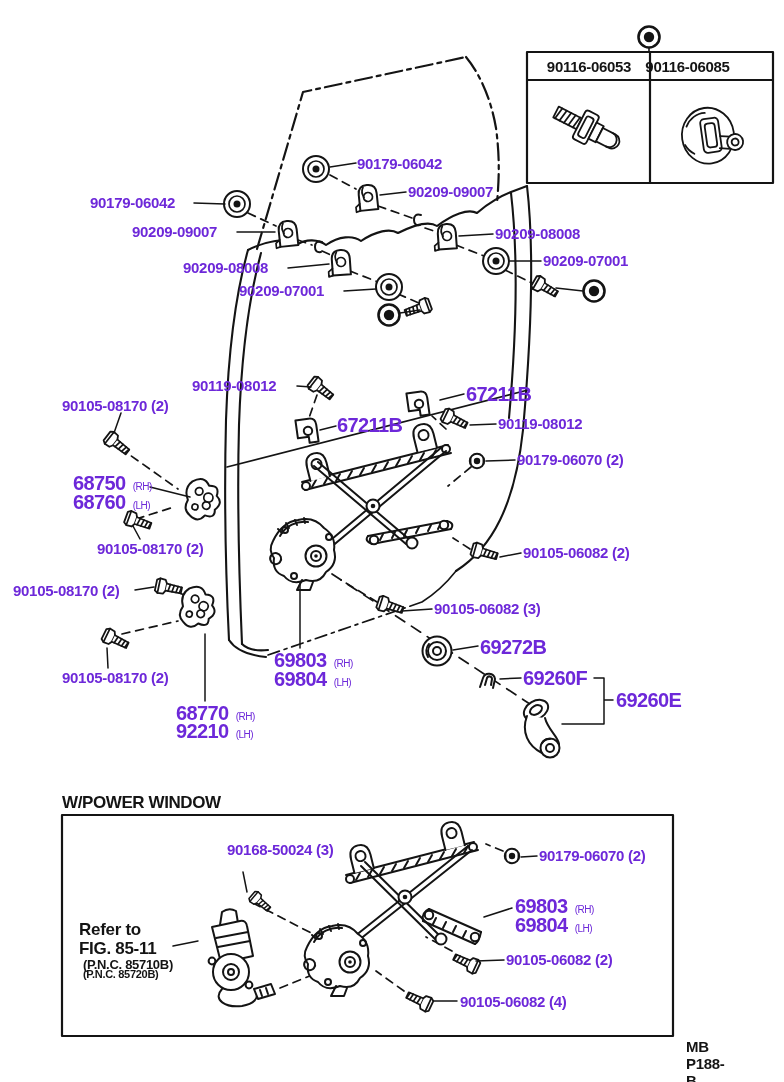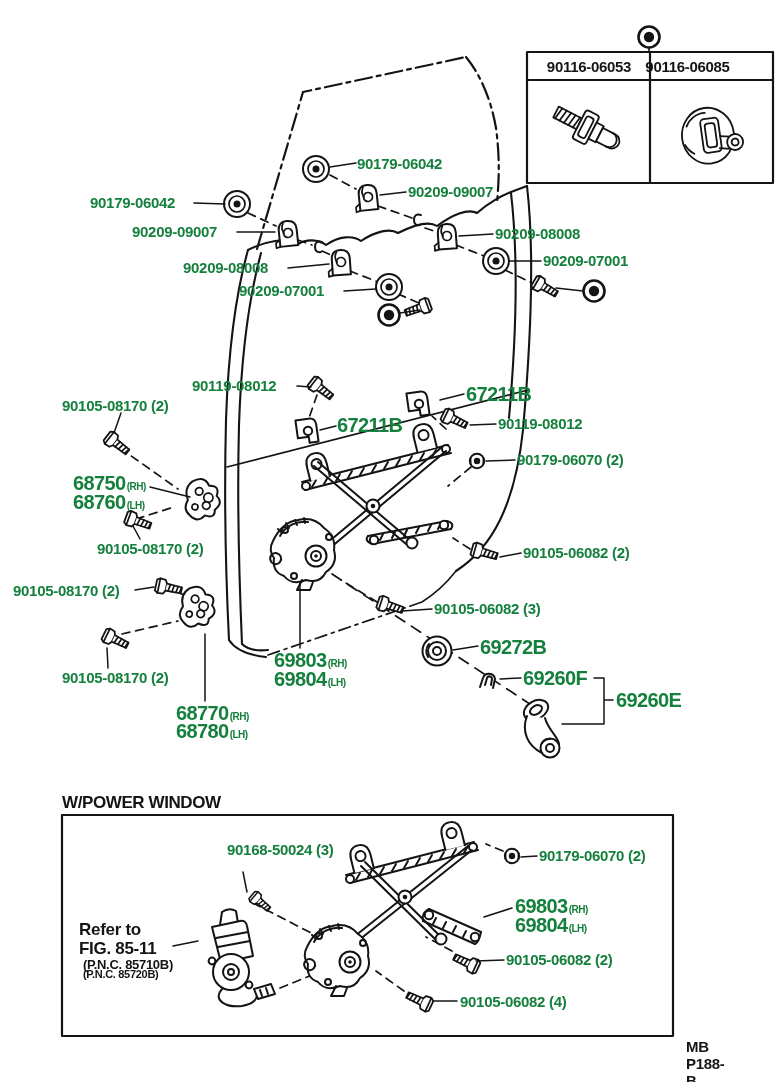--- a/index.html
+++ b/index.html
@@ -1,23 +1,23 @@
 <!DOCTYPE html>
 <html><head>
 <meta charset="utf-8">
 <style>
   html,body{margin:0;padding:0;background:#fff;}
   .stage{position:relative;width:784px;height:1082px;background:#ffffff;overflow:hidden;
          font-family:"Liberation Sans",sans-serif;color:#141414;}
   svg.art{position:absolute;left:0;top:0;z-index:1;}
   .overlay{position:absolute;left:0;top:0;width:636px;height:1082px;z-index:2;}
   .callout{position:absolute;font-weight:700;font-size:15px;line-height:1;
-           letter-spacing:-0.3px;white-space:nowrap;color:#15803d;}
+           letter-spacing:-0.3px;white-space:nowrap;color:#6d28d9;}
   .callout.lg{font-size:20px;letter-spacing:-0.6px;}
-  .callout .side{font-size:10px;font-weight:700;margin-left:1px;letter-spacing:-0.5px;}
+  .callout .side{font-size:10px;font-weight:400;margin-left:7px;letter-spacing:-0.5px;}
   .legend-header{position:absolute;font-weight:700;font-size:15px;line-height:1;
                  text-align:center;letter-spacing:-0.3px;}
   .pw-title{position:absolute;left:62px;top:793px;font-weight:700;font-size:17px;
             letter-spacing:-0.4px;}
   .refer-line{position:absolute;font-weight:700;line-height:1;letter-spacing:-0.3px;}
   .refer-0{left:79px;top:921px;font-size:17px;}
   .refer-1{left:79px;top:940px;font-size:17px;}
   .refer-2{left:83px;top:958px;font-size:13px;}
   .refer-3{left:83px;top:969px;font-size:11px;}
   .plate-code{position:absolute;left:686px;top:1038px;font-weight:700;font-size:15px;
@@ -365,21 +365,21 @@
         <div class="callout lg" style="left: 73px; top: 492px; text-align: right;"><span>68760</span><span class="side">(LH)</span></div>
         <div class="callout" style="left: 97px; top: 541px;"><span>90105-08170 (2)</span></div>
         <div class="callout" style="left: 13px; top: 583px;"><span>90105-08170 (2)</span></div>
         <div class="callout" style="left: 523px; top: 545px;"><span>90105-06082 (2)</span></div>
         <div class="callout" style="left: 434px; top: 601px;"><span>90105-06082 (3)</span></div>
         <div class="callout" style="left: 62px; top: 670px;"><span>90105-08170 (2)</span></div>
         <div class="callout lg" style="left: 480px; top: 637px;"><span>69272B</span></div>
         <div class="callout lg" style="left: 274px; top: 650px;"><span>69803</span><span class="side">(RH)</span></div>
         <div class="callout lg" style="left: 274px; top: 669px;"><span>69804</span><span class="side">(LH)</span></div>
         <div class="callout lg" style="left: 176px; top: 703px;"><span>68770</span><span class="side">(RH)</span></div>
-        <div class="callout lg" style="left: 176px; top: 721px;"><span>68780</span><span class="side">(LH)</span></div>
+        <div class="callout lg" style="left: 176px; top: 721px;"><span>92210</span><span class="side">(LH)</span></div>
         <div class="callout lg" style="left: 523px; top: 668px;"><span>69260F</span></div>
         <div class="callout lg" style="left: 616px; top: 690px;"><span>69260E</span></div>
         <div class="callout" style="left: 197px; top: 842px; margin-left: 30px;"><span>90168-50024 (3)</span></div>
         <div class="callout" style="left: 539px; top: 848px;"><span>90179-06070 (2)</span></div>
         <div class="callout lg" style="left: 515px; top: 896px;"><span>69803</span><span class="side">(RH)</span></div>
         <div class="callout lg" style="left: 515px; top: 915px;"><span>69804</span><span class="side">(LH)</span></div>
         <div class="callout" style="left: 506px; top: 952px;"><span>90105-06082 (2)</span></div>
         <div class="callout" style="left: 460px; top: 994px;"><span>90105-06082 (4)</span></div>
       </div>
 </div>

